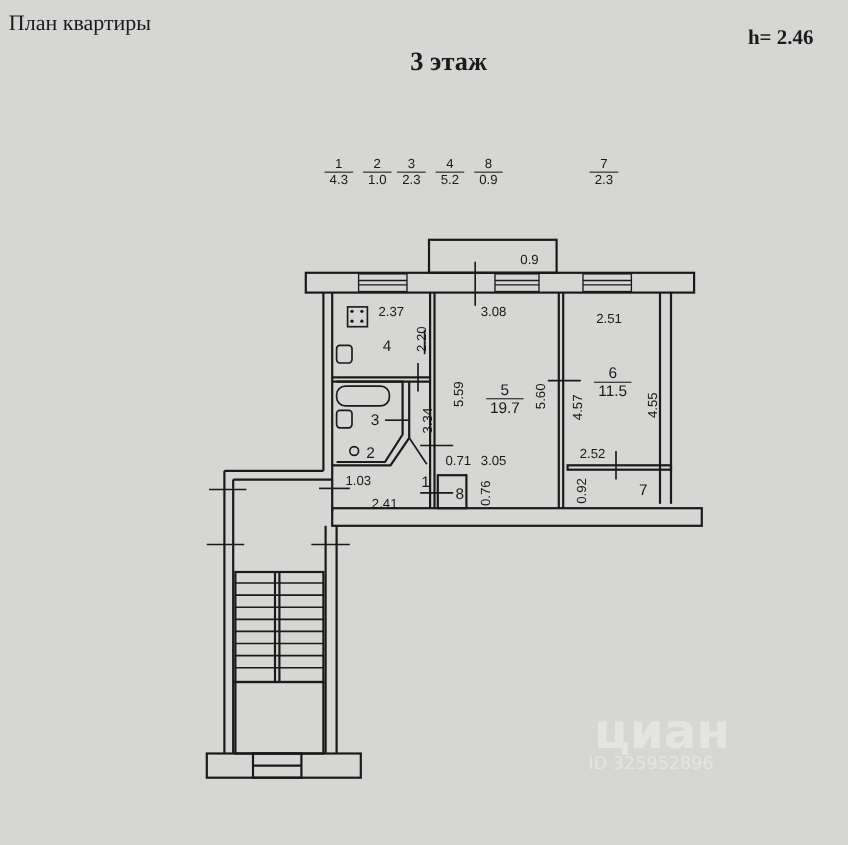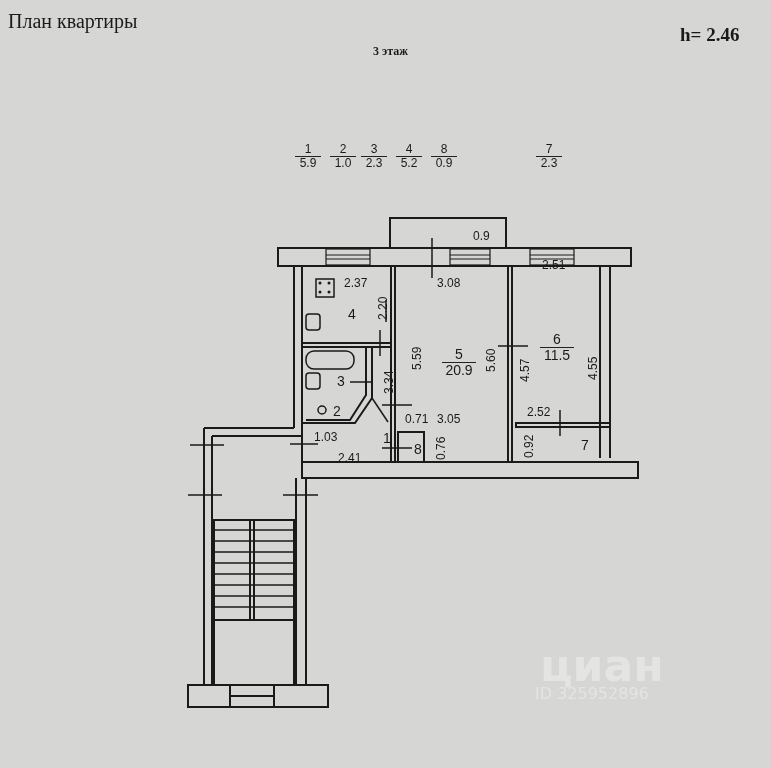--- a/index.html
+++ b/index.html
@@ -1,40 +1,40 @@
 <!DOCTYPE html>
 <html><head>
 <meta charset="utf-8">
 <style>
   html,body{margin:0;padding:0;}
   body{width:771px;height:768px;background:#d6d6d4;position:relative;overflow:hidden;font-family:"Liberation Serif",serif;color:#1a1a1a;}
   .abs{position:absolute;}
   .title{left:8px;top:10px;font-size:20px;font-weight:normal;}
   .height{left:680px;top:24px;font-size:19px;font-weight:bold;}
-  .floor{left:373px;top:44px;font-size:12px;font-weight:bold;}
+  .floor{left:373px;top:44px;font-size:24px;font-weight:bold;}
   .frac{position:absolute;font-family:"Liberation Sans",sans-serif;font-size:12px;text-align:center;width:26px;line-height:13px;}
   .frac .n{display:block;border-bottom:1px solid #222;}
   .frac .d{display:block;}
   .lbl{position:absolute;font-family:"Liberation Sans",sans-serif;font-size:12px;color:#1a1a1a;white-space:nowrap;}
   .rot{transform:rotate(-90deg);transform-origin:left top;}
   .big{font-size:14px;}
   svg{position:absolute;left:0;top:0;}
   .wm{position:absolute;left:540px;top:640px;font-family:"DejaVu Sans",sans-serif;font-size:44px;color:rgba(255,255,255,0.35);font-weight:bold;}
   .wmid{position:absolute;left:535px;top:684px;font-family:"DejaVu Sans",sans-serif;font-size:16px;color:rgba(255,255,255,0.35);}
 </style>
 </head>
 <body>
 
 <div class="abs title">План квартиры</div>
 <div class="abs height">h= 2.46</div>
 <div class="abs floor">3 этаж</div>
 
 <div class="frac" style="left:295px;top:143px;">
     <span class="n">1</span>
-    <span class="d">5.9</span>
+    <span class="d">4.3</span>
   </div>
 <div class="frac" style="left:330px;top:143px;">
     <span class="n">2</span>
     <span class="d">1.0</span>
   </div>
 <div class="frac" style="left:361px;top:143px;">
     <span class="n">3</span>
     <span class="d">2.3</span>
   </div>
 <div class="frac" style="left:396px;top:143px;">
@@ -149,26 +149,26 @@
       <circle cx="329" cy="283" r="1.5"></circle>
     <circle cx="320" cy="292" r="1.5"></circle>
       <circle cx="329" cy="292" r="1.5"></circle>
   </g>
 </svg>
 
 <div class="lbl" style="left:433px;top:229px;padding-left:40px;">0.9</div>
 <div class="lbl" style="left:344px;top:276px;">2.37</div>
 <div class="lbl rot" style="left:376px;top:320px;">2.20</div>
 <div class="lbl" style="left:437px;top:276px;">3.08</div>
-<div class="lbl" style="left:542px;top:258px;">2.51</div>
+<div class="lbl" style="left:542px;top:283px;">2.51</div>
 <div class="lbl big" style="left:348px;top:306px;">4</div>
 <div class="lbl rot" style="left:410px;top:370px;">5.59</div>
 <div class="frac big" style="left:442px;top:347px;width:34px;font-size:14px;line-height:15px;">
     <span class="n">5</span>
-    <span class="d">20.9</span>
+    <span class="d">19.7</span>
   </div>
 <div class="lbl rot" style="left:484px;top:372px;">5.60</div>
 <div class="lbl" style="left:437px;top:372px;margin-top:40px;">3.05</div>
 <div class="frac big" style="left:540px;top:332px;width:34px;font-size:14px;line-height:15px;">
     <span class="n">6</span>
     <span class="d">11.5</span>
   </div>
 <div class="lbl rot" style="left:518px;top:382px;">4.57</div>
 <div class="lbl rot" style="left:586px;top:380px;">4.55</div>
 <div class="lbl" style="left:527px;top:405px;">2.52</div>

